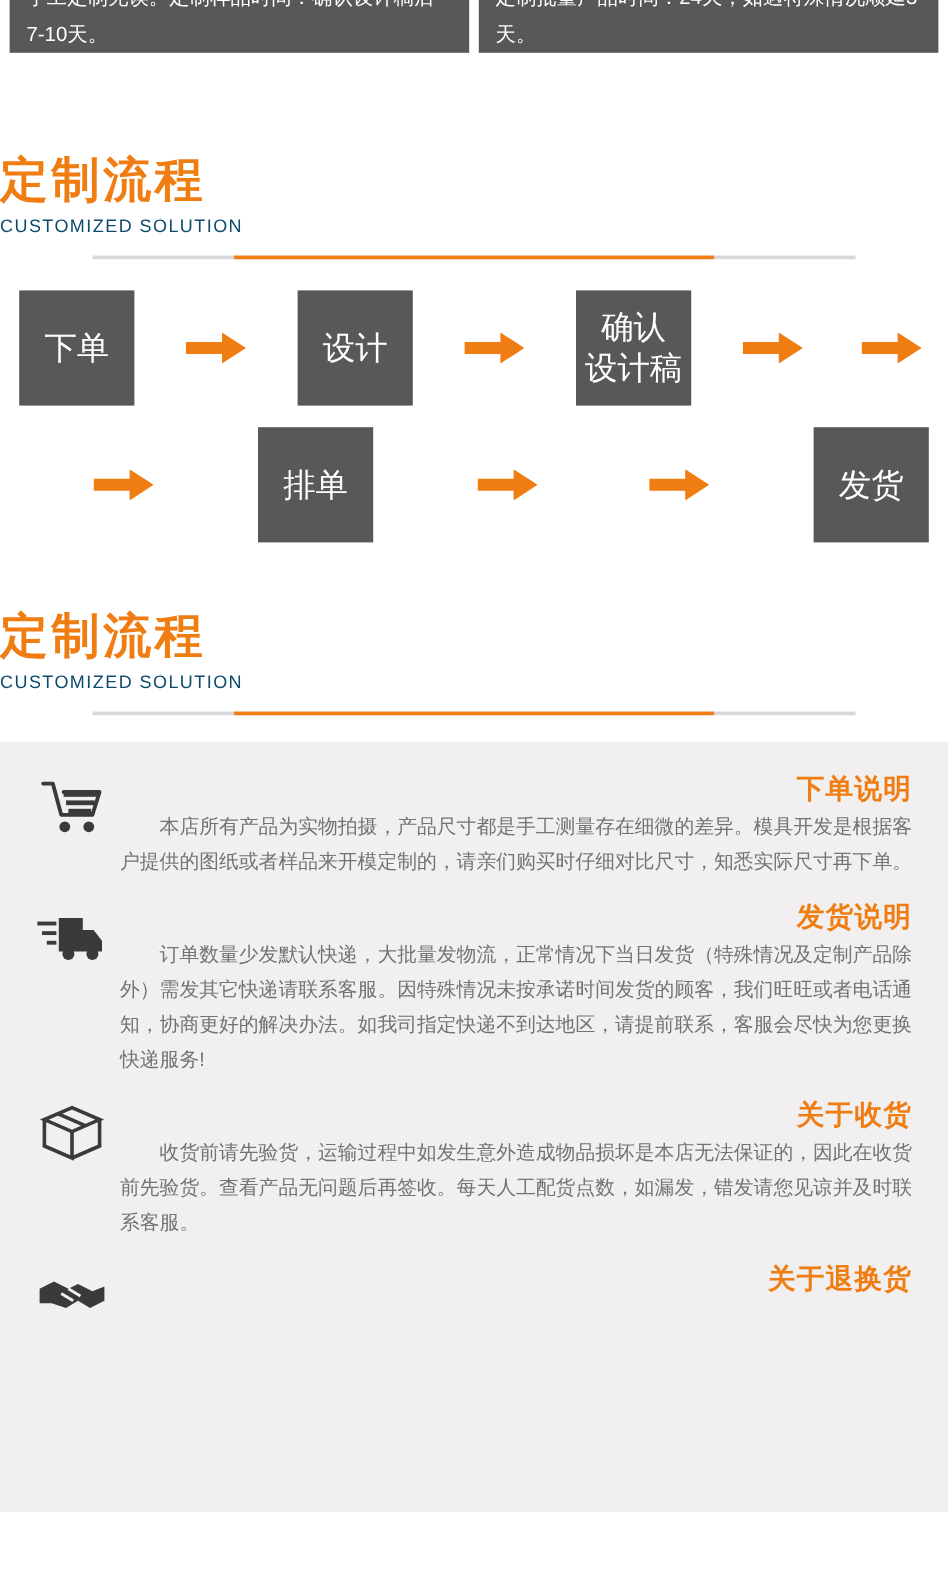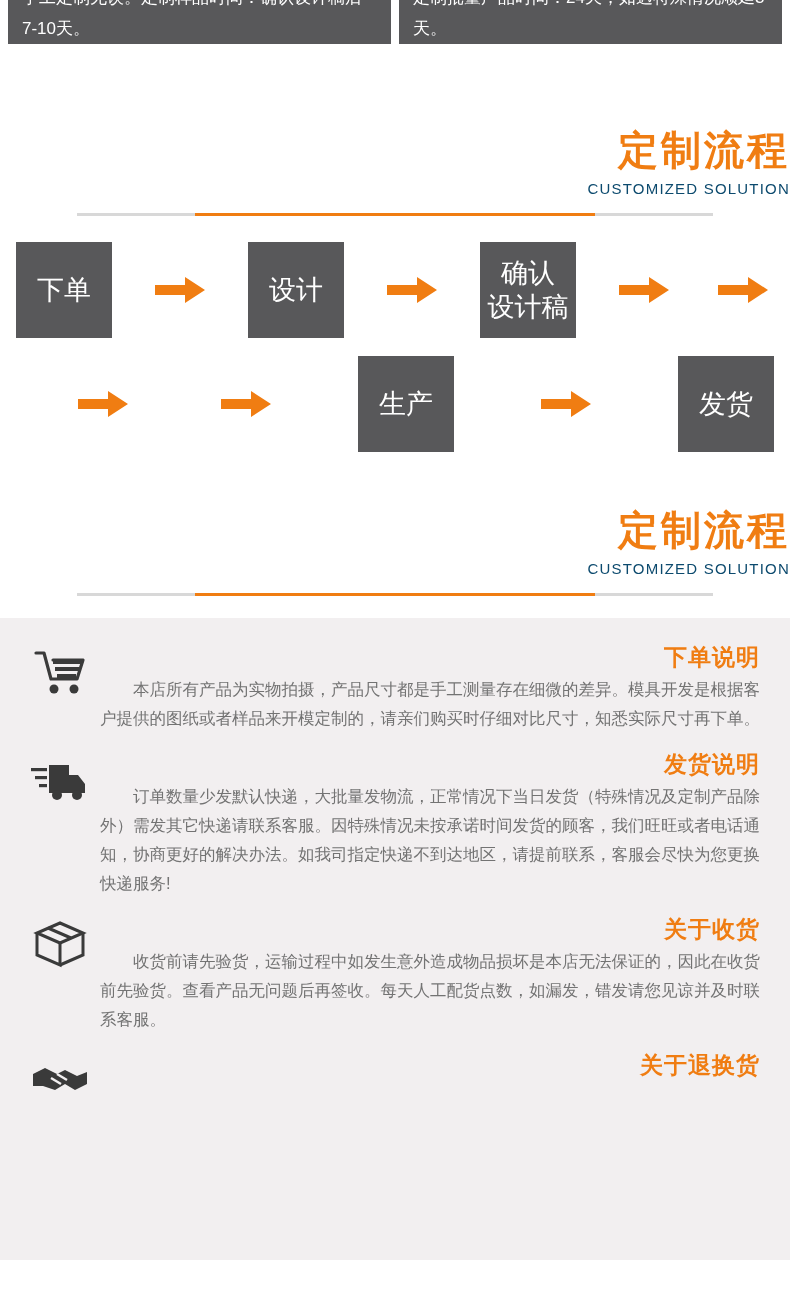--- a/index.html
+++ b/index.html
@@ -39,21 +39,21 @@
     font-size: 17px;
     line-height: 31px;
     height: 72px;
     overflow: hidden;
     position: relative;
     top: -28px;
   }
 
   
   .section-head {
-    text-align: right;
+    text-align: left;
     margin-top: 54px;
   }
   .section-head .cn {
     font-size: 40px;
     font-weight: bold;
     color: #f07d12;
     letter-spacing: 3px;
     line-height: 48px;
     font-family: "DejaVu Sans", sans-serif;
   }
@@ -211,29 +211,29 @@
       </div>
     </div>
 
     <div class="flow-row row2">
       <div class="arrow">
         <svg width="50" height="26" viewBox="0 0 50 26">
             <polygon points="0,8 30,8 30,0 50,13 30,26 30,18 0,18" fill="#f07d12"></polygon>
           </svg>
       </div>
 
-      <div class="arrow">
-        <svg width="50" height="26" viewBox="0 0 50 26">
-            <polygon points="0,8 30,8 30,0 50,13 30,26 30,18 0,18" fill="#f07d12"></polygon>
-          </svg>
-      </div>
-
       <div class="flow-box w2">
-        <span>生产</span>
-      </div>
+        <span>排单</span>
+      </div>
+      <div class="arrow">
+        <svg width="50" height="26" viewBox="0 0 50 26">
+            <polygon points="0,8 30,8 30,0 50,13 30,26 30,18 0,18" fill="#f07d12"></polygon>
+          </svg>
+      </div>
+
       <div class="arrow">
         <svg width="50" height="26" viewBox="0 0 50 26">
             <polygon points="0,8 30,8 30,0 50,13 30,26 30,18 0,18" fill="#f07d12"></polygon>
           </svg>
       </div>
 
       <div class="flow-box w2">
         <span>发货</span>
       </div>
     </div>

